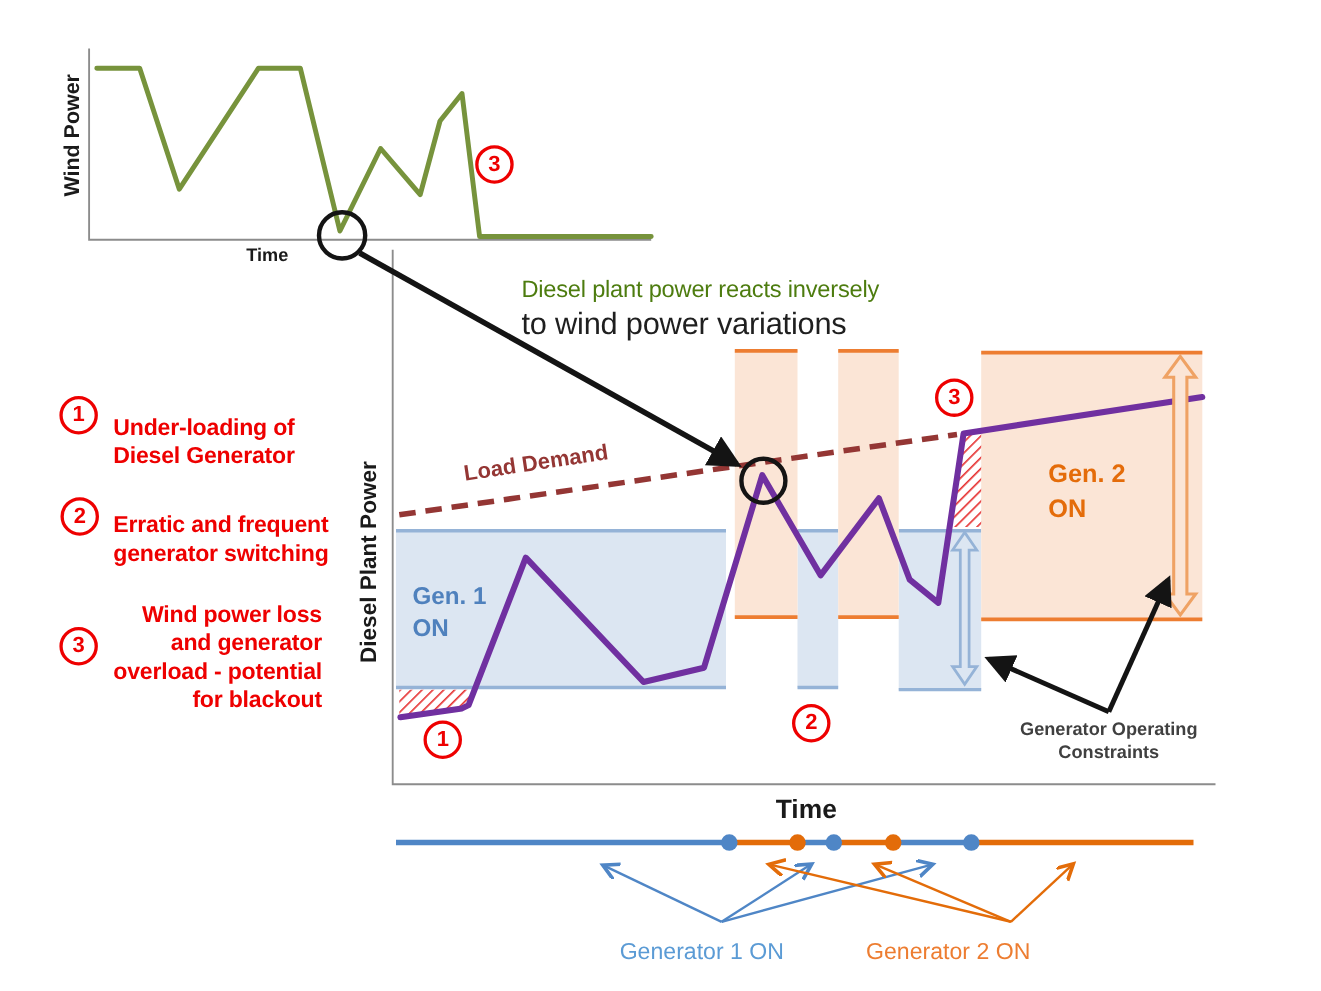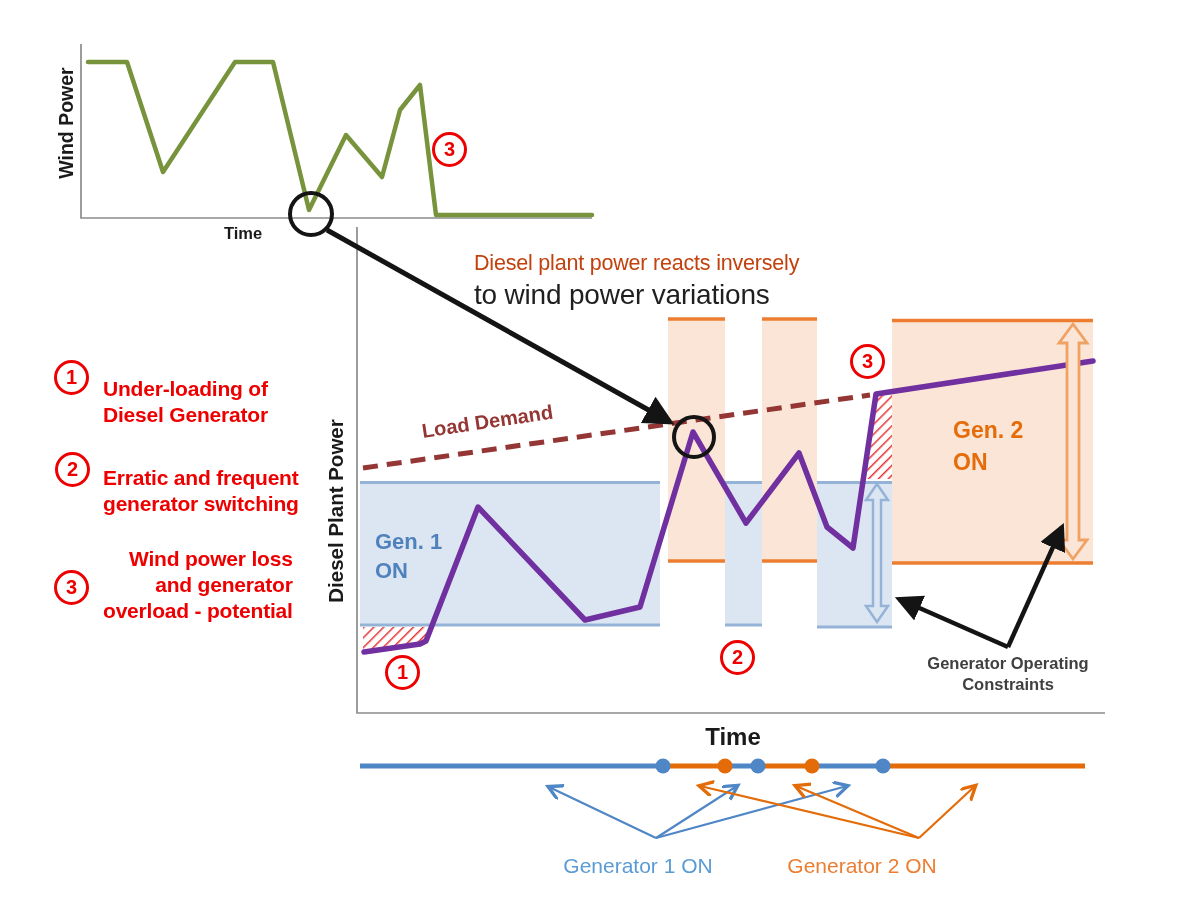--- a/index.html
+++ b/index.html
@@ -31,21 +31,21 @@
   .tl-blue-dot   { fill:var(--tl-blue); }
   .tl-orange-dot { fill:var(--tl-orange); }
   .ptr-blue    { stroke:var(--tl-blue);   stroke-width:2.2; fill:none; }
   .ptr-orange  { stroke:var(--tl-orange); stroke-width:2.2; fill:none; }
 
   
   .rot { transform:translate(-50%,-50%) rotate(-90deg); transform-origin:center; }
   .ctr { transform:translate(-50%,-50%); }
   .wind-ylabel   { left:66px;  top:123px; font-size:19.5px; font-weight:bold; color:#1a1a1a; }
   .wind-xlabel   { left:243px; top:233px; font-size:16.5px; font-weight:bold; color:#1a1a1a; }
-  .callout-line1 { left:474px; top:251px; font-size:21.5px; font-weight:500; color:#c2410c; letter-spacing:-0.2px; }
+  .callout-line1 { left:474px; top:251px; font-size:21.5px; font-weight:500; color:#4d7c0f; letter-spacing:-0.2px; }
   .callout-line2 { left:474px; top:279px; font-size:28px; font-weight:500; color:#1f1f1f; letter-spacing:-0.2px; }
   .load-demand-label { left:422px; top:420px; font-size:20px; font-weight:bold; color:var(--dark-red);
                        transform:rotate(-8.5deg); transform-origin:left center; }
   .main-ylabel   { left:336px; top:511px; font-size:20.5px; font-weight:bold; color:#1a1a1a; }
   .main-xlabel   { left:733px; top:737px; font-size:24px; font-weight:bold; color:#1a1a1a; }
   .gen1-zone-label { left:375px; top:527px; font-size:22px; font-weight:bold; color:var(--blue-text); line-height:29px; }
   .gen2-zone-label { left:953px; top:414px; font-size:23px; font-weight:bold; color:var(--orange-text); line-height:32px; }
   .constraints-label { left:900px; top:653px; width:216px; text-align:center; font-size:16.5px;
                        font-weight:bold; color:#404040; line-height:21px; white-space:normal; }
   .tl-label-1 { left:638px; top:866px; font-size:21px; color:var(--label-blue); }
@@ -193,15 +193,16 @@
   <div class="issue-text" style="left:103px; top:436px;">
     <div>Erratic and frequent</div>
     <div>generator switching</div>
   </div>
 
   <div class="red-circle" style="left:54px; top:570px;">3</div>
   <div class="issue-text" style="left:103px; top:517px;text-align:right;">
     <div>Wind power loss</div>
     <div>and generator</div>
     <div>overload - potential</div>
+    <div>for blackout</div>
   </div>
 
 </div>
 
 </body></html>

